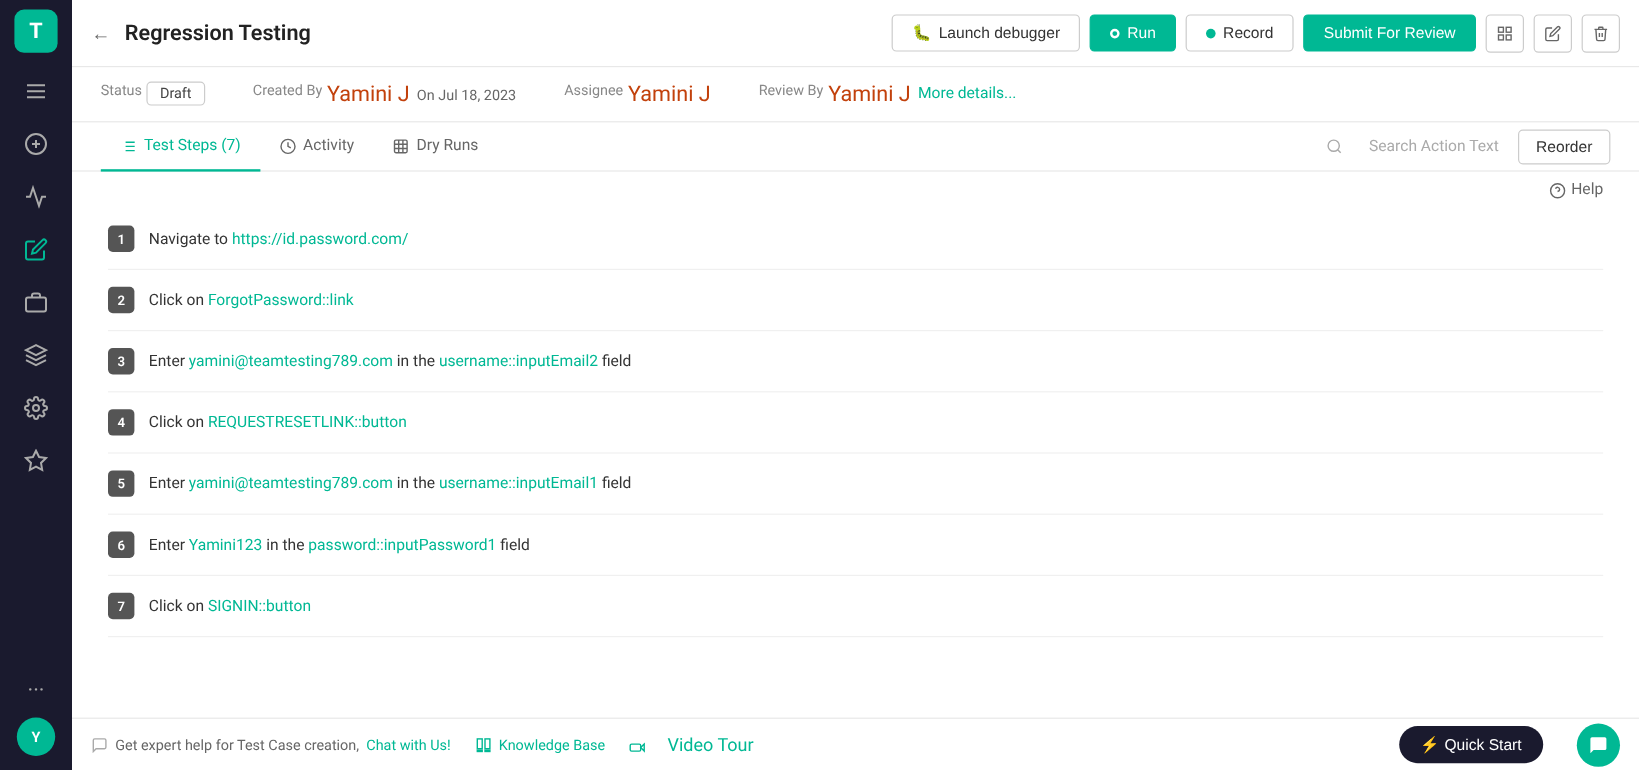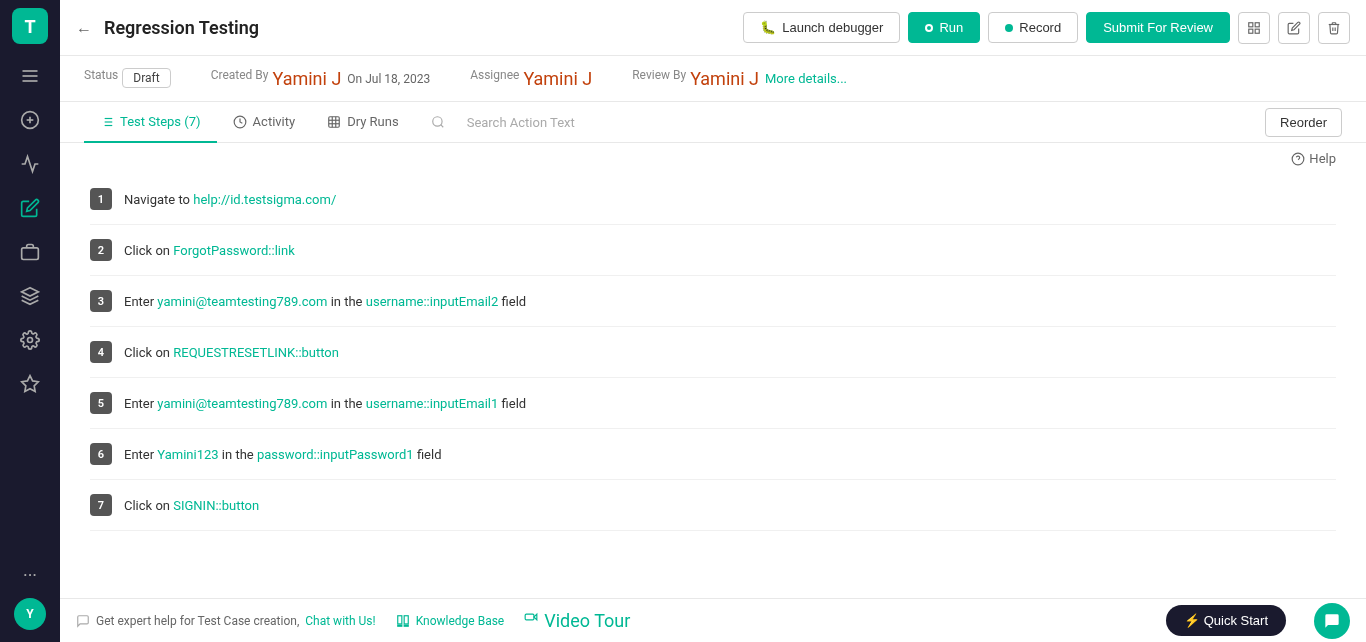--- a/index.html
+++ b/index.html
@@ -42,38 +42,38 @@
     .meta-value.small { font-size: 12px; color: #666; }
     .badge-draft { background: white; border: 1px solid #ccc; border-radius: 4px; padding: 2px 10px; font-size: 12px; color: #444; display: inline-block; }
     .more-details { color: #00b894; font-size: 13px; cursor: pointer; text-decoration: none; }
     .meta-row { display: flex; align-items: center; gap: 6px; }
 
     
     .tabs-bar { display: flex; align-items: center; padding: 0 24px; border-bottom: 1px solid #e8e8e8; gap: 0; }
     .tab { display: flex; align-items: center; gap: 6px; padding: 12px 16px; cursor: pointer; color: #666; font-size: 13px; border-bottom: 2px solid transparent; margin-bottom: -1px; }
     .tab.active { color: #00b894; border-bottom-color: #00b894; }
     .tab svg { width: 14px; height: 14px; }
-    .tab-search { display: flex; align-items: center; gap: 22px; padding: 8px 16px; color: #aaa; font-size: 13px; cursor: pointer; flex: 1; }
+    .tab-search { display: flex; align-items: center; gap: 22px; padding: 8px 16px; color: #aaa; font-size: 13px; cursor: pointer; flex: 1; justify-content: flex-end; }
     .reorder-btn { margin-left: auto; padding: 6px 14px; background: white; border: 1px solid #ccc; border-radius: 4px; cursor: pointer; font-size: 13px; color: #333; }
 
     
     .steps-container { flex: 1; overflow-y: auto; padding: 0 30px; }
     .help-row { display: flex; justify-content: flex-end; padding: 8px 0; }
     .help-link { display: flex; align-items: center; gap: 4px; color: #666; font-size: 13px; cursor: pointer; }
     .step-row { display: flex; align-items: center; padding: 14px 0; border-bottom: 1px solid #f0f0f0; gap: 12px; }
     .step-num { width: 22px; height: 22px; border-radius: 4px; background: #555; color: white; font-size: 11px; display: flex; align-items: center; justify-content: center; font-weight: 600; flex-shrink: 0; }
     .step-text { font-size: 13px; color: #333; }
     .step-link { color: #00b894; text-decoration: none; cursor: pointer; }
 
     
     .footer { display: flex; align-items: center; padding: 10px 16px; border-top: 1px solid #e8e8e8; background: #fff; gap: 20px; height: 44px; }
     .footer-help { display: flex; align-items: center; gap: 6px; font-size: 12px; color: #666; }
     .footer-help a { color: #00b894; cursor: pointer; }
     .footer-kb { display: flex; align-items: center; gap: 6px; font-size: 12px; color: #00b894; cursor: pointer; }
-    .footer-tour { display: flex; align-items: flex-start; gap: 6px; font-size: 18px; color: #00b894; cursor: pointer; }
+    .footer-tour { display: flex; align-items: flex-end; gap: 18px; font-size: 15px; color: #00b894; cursor: pointer; }
     .quick-start-btn { margin-left: auto; background: #1a1a2e; color: white; border: none; border-radius: 20px; padding: 8px 18px; font-size: 13px; cursor: pointer; display: flex; align-items: center; gap: 6px; font-weight: 500; }
     .chat-btn { width: 36px; height: 36px; background: #00b894; border-radius: 50%; display: flex; align-items: center; justify-content: center; color: white; cursor: pointer; margin-left: 8px; }
 
     .scrollbar-area { flex: 1; overflow: hidden; display: flex; flex-direction: column; }
   </style>
 </head>
 <body>
 
 <div class="app-container">
 
@@ -266,21 +266,21 @@
               </svg>
             <span>Help</span>
           </span>
         </div>
 
         <div class="step-row">
           <span class="step-num">1</span>
           <span class="step-text">
             <span>Navigate to</span>
             <span> </span>
-            <a class="step-link">help://id.testsigma.com/</a>
+            <a class="step-link">https://id.password.com/</a>
           </span>
         </div>
 
         <div class="step-row">
           <span class="step-num">2</span>
           <span class="step-text">
             <span>Click on</span>
             <span> </span>
             <a class="step-link">ForgotPassword::link</a>
           </span>

